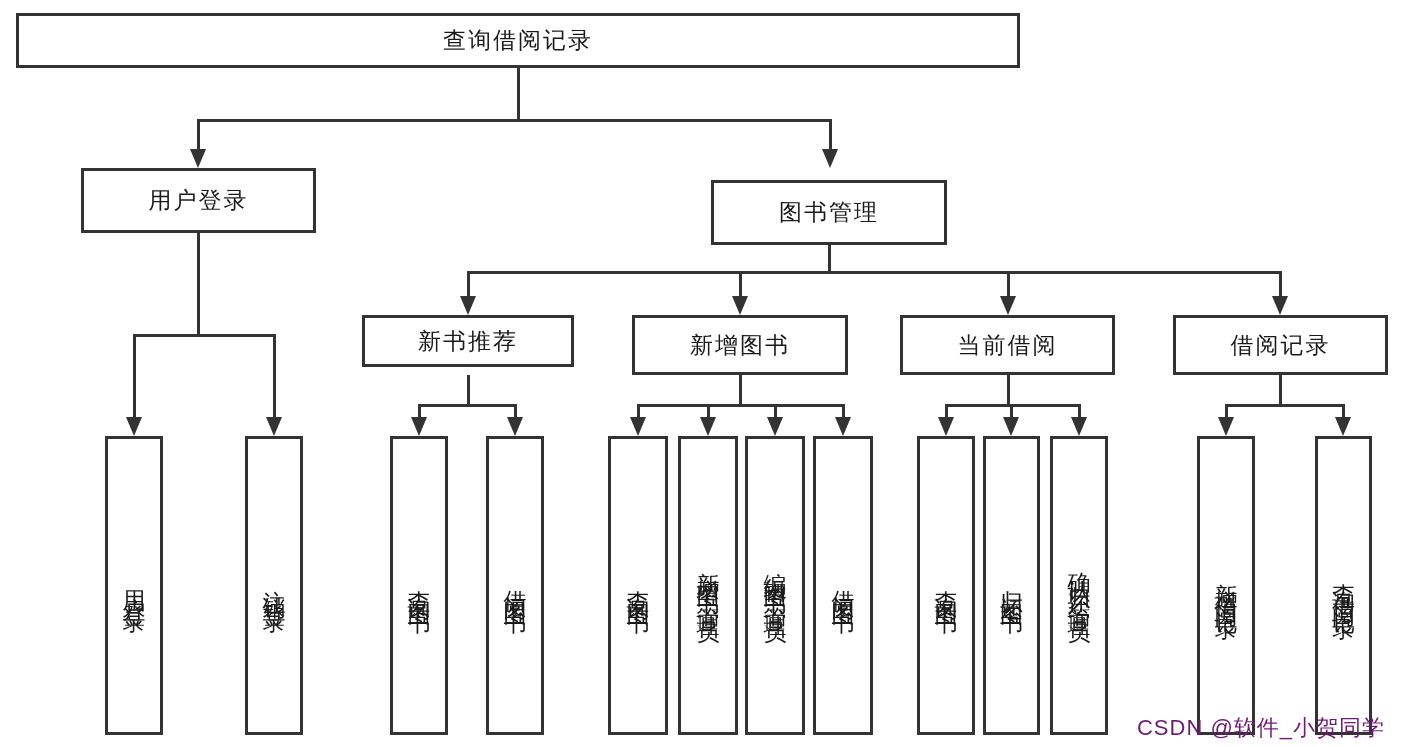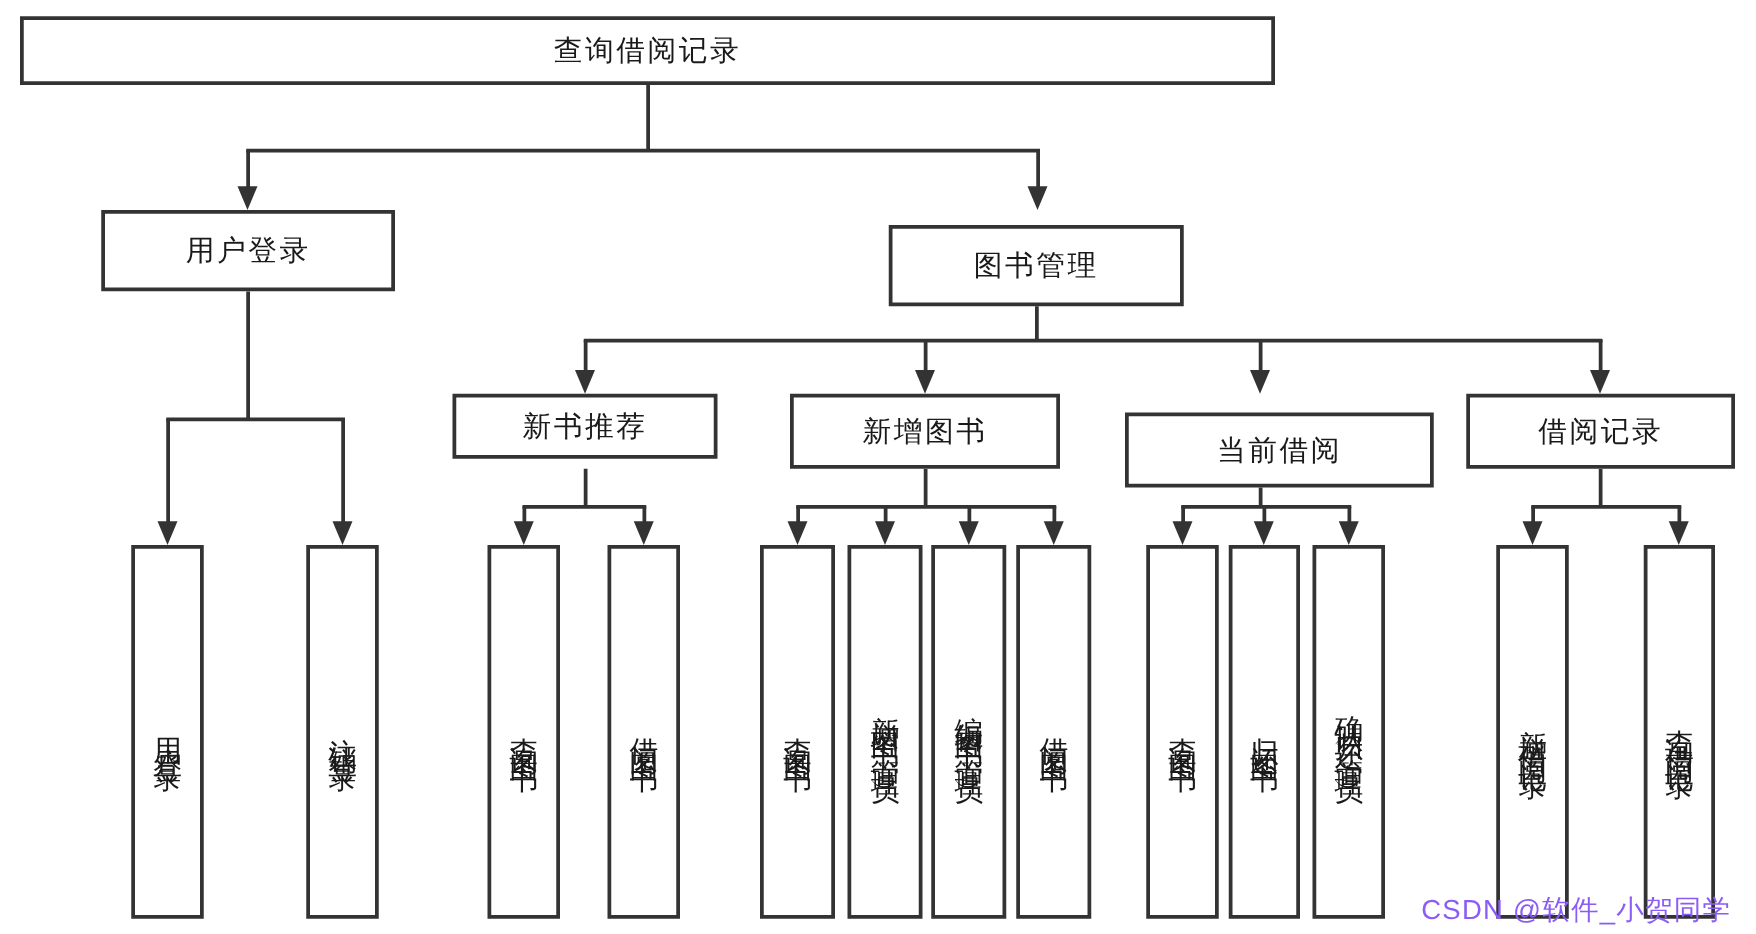--- a/index.html
+++ b/index.html
@@ -18,21 +18,21 @@
     font-size:23px;letter-spacing:7px;line-height:1;
   }
   .line{position:absolute;background:#333333;z-index:1;}
   .arrow{
     position:absolute;width:0;height:0;z-index:3;
     border-left:8px solid transparent;border-right:8px solid transparent;
     border-top:19px solid #333333;
   }
   .watermark{
     position:absolute;right:20px;bottom:4px;z-index:10;
-    color:#8b5cf6;font-size:22px;white-space:nowrap;letter-spacing:1px;
+    color:#701a75;font-size:22px;white-space:nowrap;letter-spacing:1px;
   }
 </style>
 </head>
 <body>
 
 <div id="canvas">
   <div id="links">
       <div class="line" style="left: 516.5px; top: 68px; width: 3px; height: 53px;"></div>
       <div class="line" style="left: 196.5px; top: 118.5px; width: 635px; height: 3px;"></div>
       <div class="line" style="left: 196.5px; top: 120px; width: 3px; height: 32px;"></div>
@@ -85,21 +85,21 @@
       <div class="arrow" style="left: 1218px; top: 417px;"></div>
       <div class="line" style="left: 1341.5px; top: 405px; width: 3px; height: 15px;"></div>
       <div class="arrow" style="left: 1335px; top: 417px;"></div>
     </div>
   <div id="nodes">
       <div class="node h" style="left: 16px; top: 13px; width: 1004px; height: 55px;">查询借阅记录</div>
       <div class="node h" style="left: 81px; top: 168px; width: 235px; height: 65px;">用户登录</div>
       <div class="node h" style="left: 711px; top: 168px; width: 236px; height: 65px; margin-top: 12px;">图书管理</div>
       <div class="node h" style="left: 362px; top: 315px; width: 212px; height: 52px;">新书推荐</div>
       <div class="node h" style="left: 632px; top: 315px; width: 216px; height: 60px;">新增图书</div>
-      <div class="node h" style="left: 900px; top: 330px; width: 247px; height: 60px;">当前借阅</div>
+      <div class="node h" style="left: 900px; top: 315px; width: 215px; height: 60px;">当前借阅</div>
       <div class="node h" style="left: 1173px; top: 315px; width: 215px; height: 60px; font-family: Liberation Serif, serif;">借阅记录</div>
       <div class="node v" style="left: 105px; top: 436px; width: 58px; height: 299px;">用户登录</div>
       <div class="node v" style="left: 245px; top: 436px; width: 58px; height: 299px;">注销登录</div>
       <div class="node v" style="left: 390px; top: 436px; width: 58px; height: 299px;">查询图书</div>
       <div class="node v" style="left: 486px; top: 436px; width: 58px; height: 299px;">借阅图书</div>
       <div class="node v" style="left: 608px; top: 436px; width: 60px; height: 299px;">查询图书</div>
       <div class="node v" style="left: 678px; top: 436px; width: 60px; height: 299px;">新增图书（管理员）</div>
       <div class="node v" style="left: 745px; top: 436px; width: 60px; height: 299px;">编辑图书（管理员）</div>
       <div class="node v" style="left: 813px; top: 436px; width: 60px; height: 299px;">借阅图书</div>
       <div class="node v" style="left: 917px; top: 436px; width: 58px; height: 299px;">查询图书</div>

